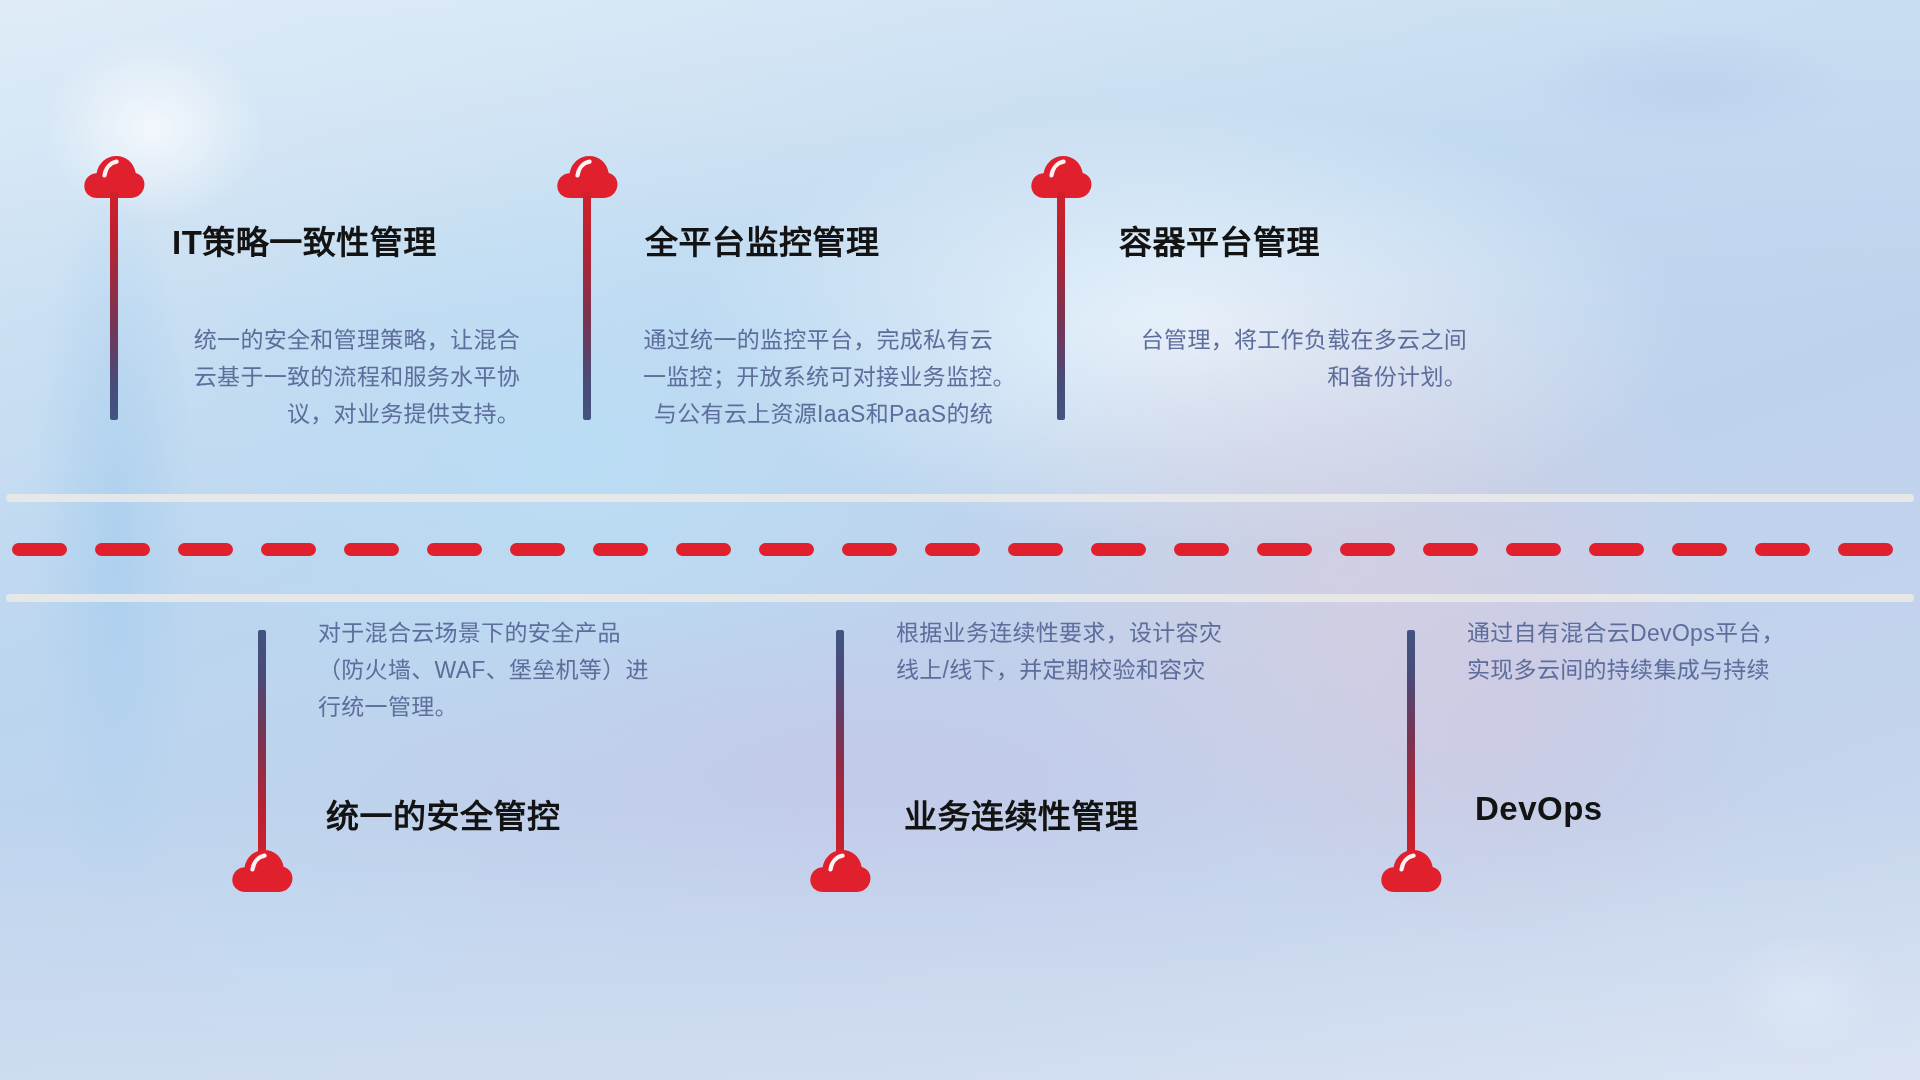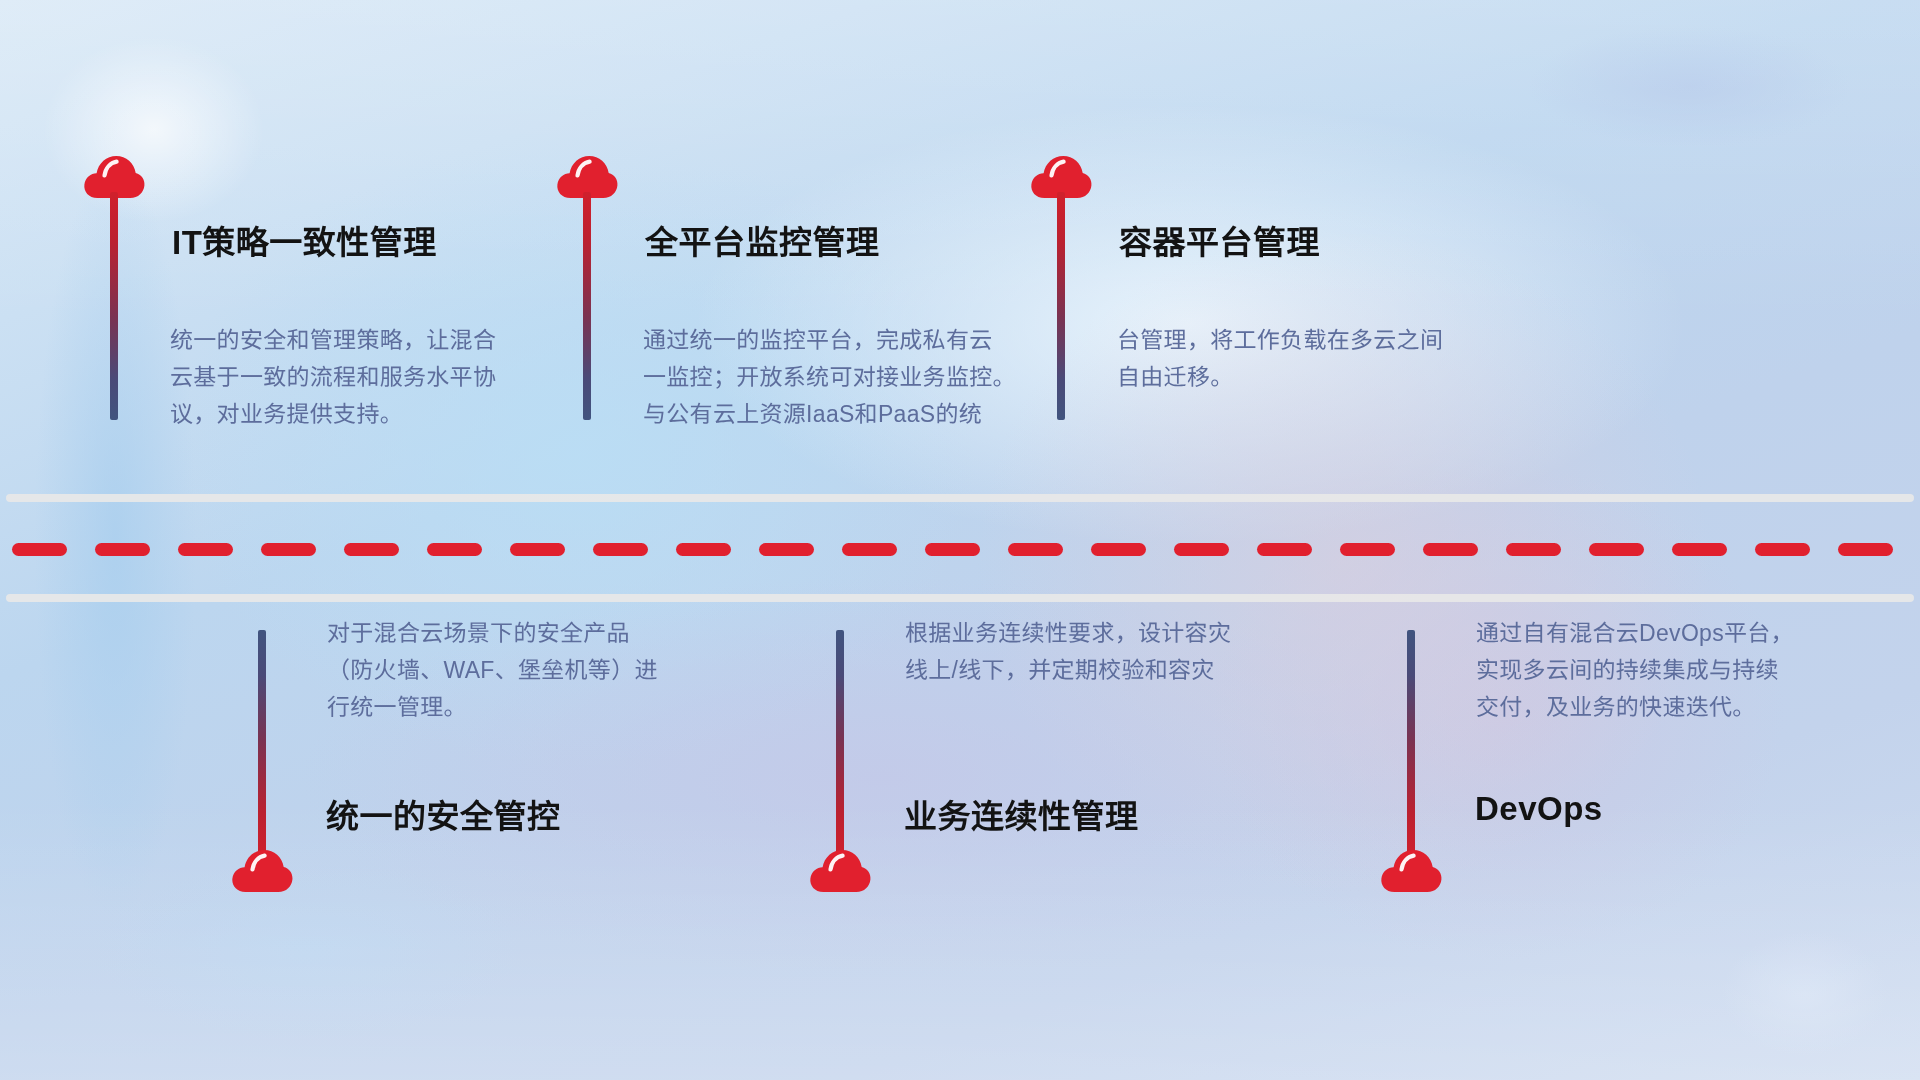--- a/index.html
+++ b/index.html
@@ -156,27 +156,27 @@
     color: #5d6d9c;
     width: 350px;
     letter-spacing: 0.3px;
   }
   .col-body .ln { display: block; white-space: nowrap; }
 
   
   .row-top .stalk { top: 22px; height: 228px; }
   .row-top .cloud { top: -19px; left: -27px; }
   .row-top .col-title { top: 46px; left: 62px; }
-  .row-top .col-body  { top: 152px; left: 60px; }
+  .row-top .col-body  { top: 152px; left: 60px; text-align: right; }
 
   
   .row-bottom .stalk { top: 0px; height: 228px; }
   .row-bottom .cloud { top: 215px; left: -27px; }
   .row-bottom .col-title { top: 160px; left: 68px; }
-  .row-bottom .col-body  { top: -15px; left: 60px; margin-left: 9px; }
+  .row-bottom .col-body  { top: -15px; left: 60px; }
 </style>
 </head>
 <body>
 
 <div id="stage">
 
   <div class="bg-layer bg-base"></div>
   <div class="bg-layer bg-blob-1"></div>
   <div class="bg-layer bg-blob-2"></div>
   <div class="bg-layer bg-blob-3"></div>
@@ -253,21 +253,21 @@
     <div class="cloud">
       <svg viewBox="0 0 62 48" xmlns="http://www.w3.org/2000/svg">
         <path d="M14.5 47 C5.5 47 0.5 40.5 1.4 33.5 C2.3 26.4 8.3 22.2 13.6 22.3 C15.2 12.2 23.6 5 33.3 5 C43.1 5 51.3 12.2 52.7 21.9 C58.3 23.2 62 28.4 61.4 34.4 C60.8 41.1 55.3 47 47.2 47 Z" fill="#e1202e"></path>
         <path d="M21.5 24.5 C22.6 16.8 27.6 11.7 33.6 10.6" fill="none" stroke="#ffffff" stroke-width="4.2" stroke-linecap="round" opacity="0.95"></path>
       </svg>
     </div>
     <div class="stalk down" style="left:0px;"></div>
     <div class="col-title">容器平台管理</div>
     <div class="col-body">
         <span class="ln">台管理，将工作负载在多云之间</span>
-        <span class="ln">自由迁移。</span>
+        <span class="ln">和备份计划。</span>
       </div>
   </div>
 
   <div class="col row-bottom" style="left:258px; top:630px;">
     <div class="stalk up" style="left:0px;"></div>
     <div class="cloud">
       <svg viewBox="0 0 62 48" xmlns="http://www.w3.org/2000/svg">
         <path d="M14.5 47 C5.5 47 0.5 40.5 1.4 33.5 C2.3 26.4 8.3 22.2 13.6 22.3 C15.2 12.2 23.6 5 33.3 5 C43.1 5 51.3 12.2 52.7 21.9 C58.3 23.2 62 28.4 61.4 34.4 C60.8 41.1 55.3 47 47.2 47 Z" fill="#e1202e"></path>
         <path d="M21.5 24.5 C22.6 16.8 27.6 11.7 33.6 10.6" fill="none" stroke="#ffffff" stroke-width="4.2" stroke-linecap="round" opacity="0.95"></path>
       </svg>
@@ -300,17 +300,16 @@
     <div class="cloud">
       <svg viewBox="0 0 62 48" xmlns="http://www.w3.org/2000/svg">
         <path d="M14.5 47 C5.5 47 0.5 40.5 1.4 33.5 C2.3 26.4 8.3 22.2 13.6 22.3 C15.2 12.2 23.6 5 33.3 5 C43.1 5 51.3 12.2 52.7 21.9 C58.3 23.2 62 28.4 61.4 34.4 C60.8 41.1 55.3 47 47.2 47 Z" fill="#e1202e"></path>
         <path d="M21.5 24.5 C22.6 16.8 27.6 11.7 33.6 10.6" fill="none" stroke="#ffffff" stroke-width="4.2" stroke-linecap="round" opacity="0.95"></path>
       </svg>
     </div>
     <div class="col-title">DevOps</div>
     <div class="col-body">
         <span class="ln">通过自有混合云DevOps平台，</span>
         <span class="ln">实现多云间的持续集成与持续</span>
-        <span class="ln">交付，及业务的快速迭代。</span>
       </div>
   </div>
 
 </div>
 
 </body></html>

